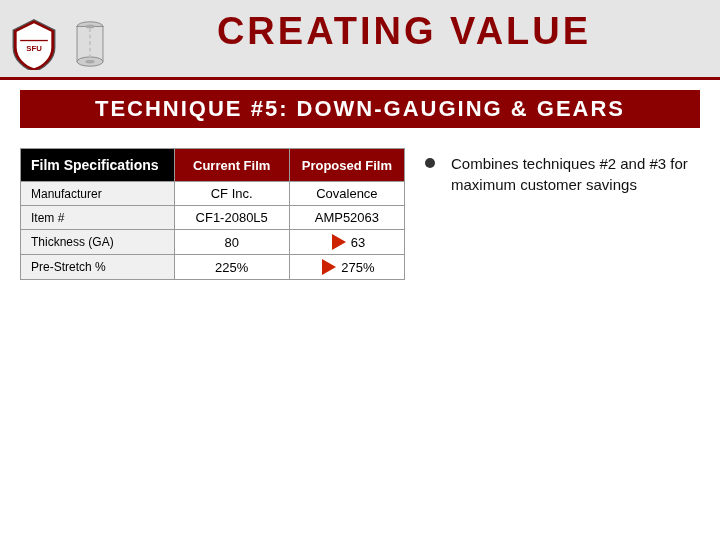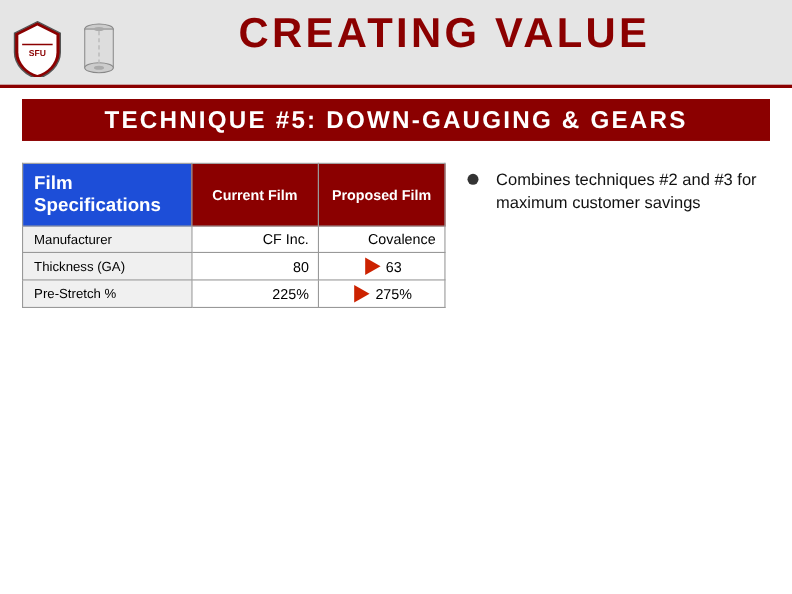--- a/index.html
+++ b/index.html
@@ -73,24 +73,24 @@
       font-size: 13px;
     }
 
     table th, table td {
       border: 1px solid #999;
       padding: 4px 8px;
       text-align: center;
     }
 
     .col-spec {
-      background: #1d4ed8;
-      color: #fff;
-      font-weight: bold;
-      font-size: 17px;
+      background: #000000;
+      color: #fff;
+      font-weight: bold;
+      font-size: 14px;
       text-align: left;
       padding: 8px 10px;
       width: 40%;
     }
 
     .col-current {
       background: #8B0000;
       color: #fff;
       font-weight: bold;
       font-size: 13px;
@@ -109,21 +109,20 @@
       text-align: left;
       font-weight: normal;
       background: #f0f0f0;
       padding-left: 10px;
       font-size: 12px;
     }
 
     .row-value {
       background: #fff;
       font-size: 13px;
-      text-align: right;
     }
 
     .arrow-right {
       display: inline-block;
       width: 0;
       height: 0;
       border-top: 8px solid transparent;
       border-bottom: 8px solid transparent;
       border-left: 14px solid #cc2200;
       margin: 0 3px;
@@ -214,20 +213,25 @@
           <th class="col-proposed">Proposed Film</th>
         </tr>
       </thead>
       <tbody id="table-body">
       <tr>
             <td class="row-label">Manufacturer</td>
             <td class="row-value">CF Inc.</td>
             <td class="row-value">Covalence</td>
           </tr>
           <tr>
+            <td class="row-label">Item #</td>
+            <td class="row-value">CF1-2080L5</td>
+            <td class="row-value">AMP52063</td>
+          </tr>
+          <tr>
             <td class="row-label">Thickness (GA)</td>
             <td class="row-value">80</td>
             <td class="row-value">
               <div class="td-with-arrow">
                 <span class="arrow-right"></span>
                 <span>63</span>
               </div>
             </td>
           </tr>
           <tr>

